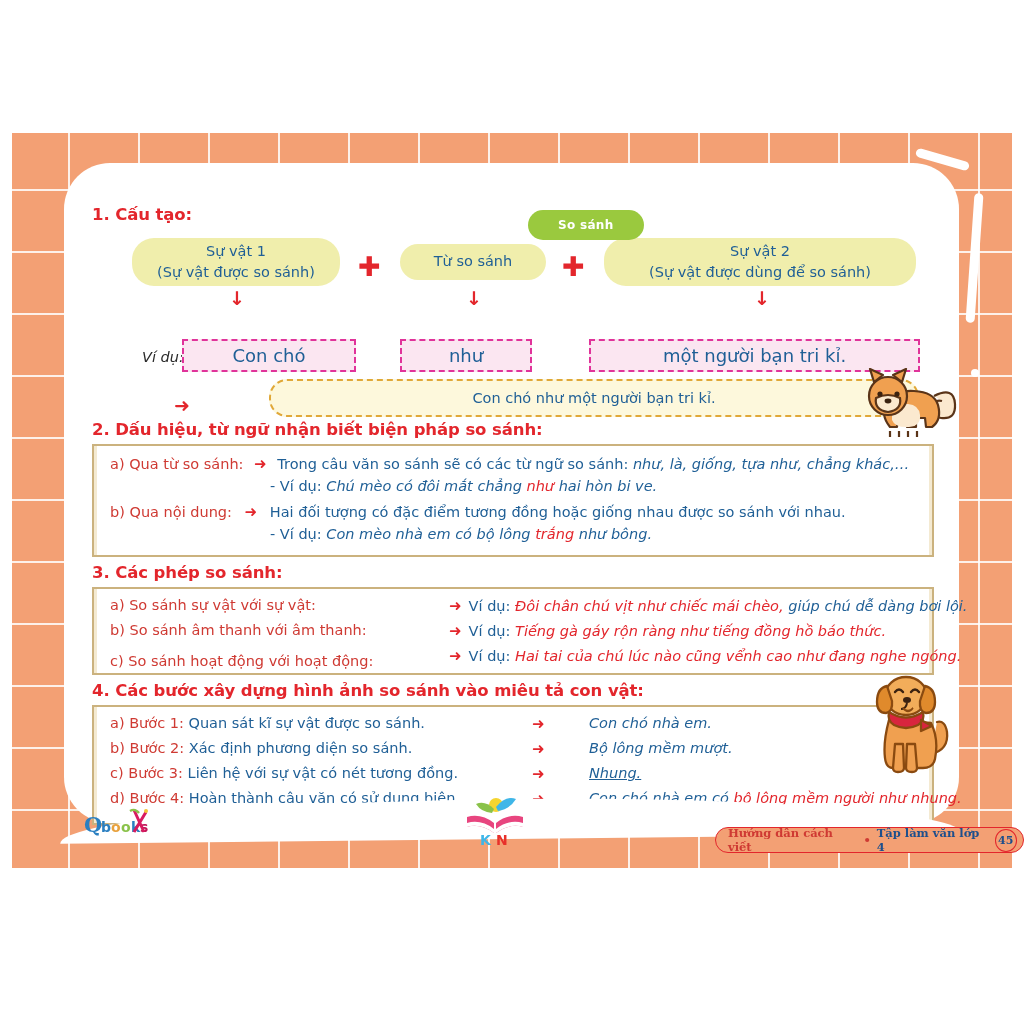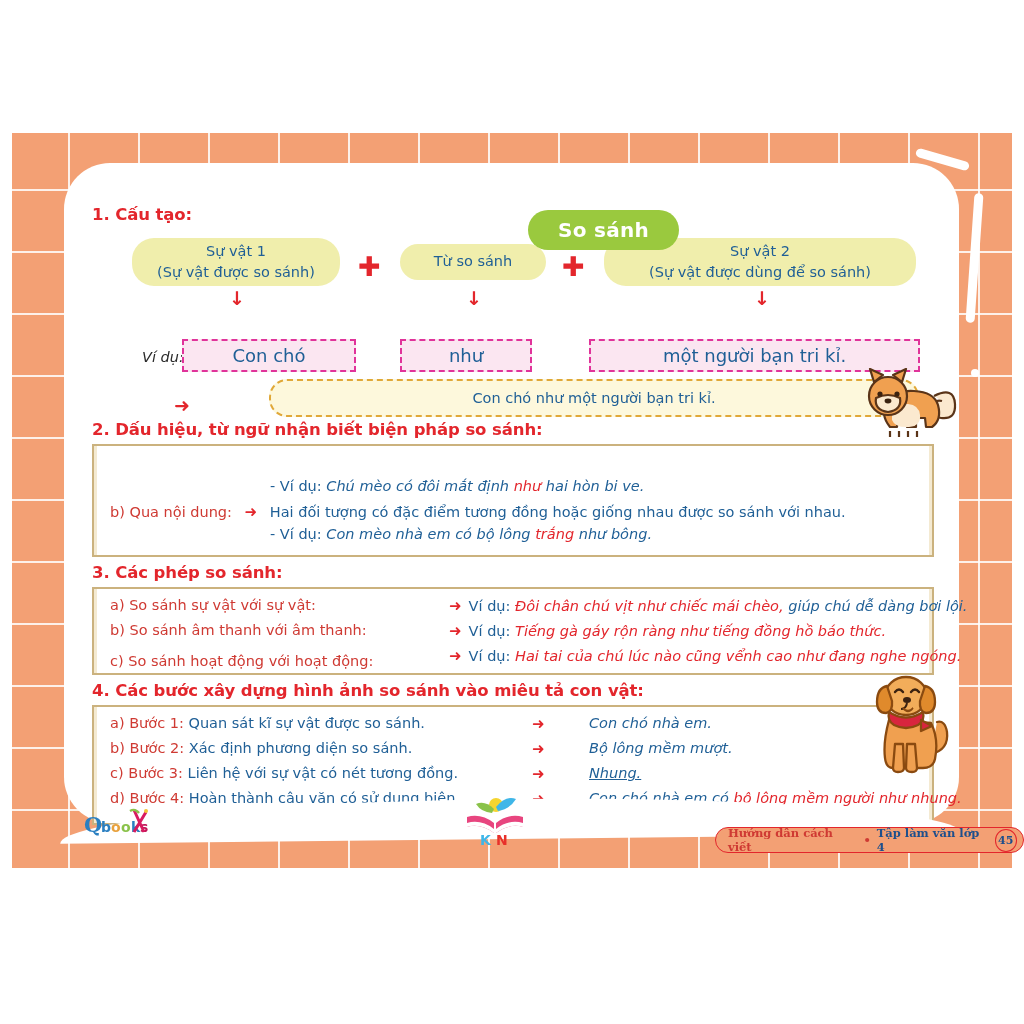--- a/index.html
+++ b/index.html
@@ -41,21 +41,21 @@
     background:#ffffff;
     border-radius:50%/100% 100% 0 0;
     transform:rotate(-0.6deg);
   }
   
   .stroke{position:absolute;background:#ffffff;border-radius:40px;}
   
   #title-pill{
     position:absolute;left:464px;top:47px;
     background:#9ac93e;color:#ffffff;
-    font-weight:bold;font-size:20px;letter-spacing:.3px;
+    font-weight:bold;font-size:12px;letter-spacing:.3px;
     padding:8px 30px;border-radius:20px;
     z-index:6;
   }
   
   .heading{
     position:absolute;color:#e3262c;font-weight:bold;font-size:16.5px;
     letter-spacing:-.1px;white-space:nowrap;
   }
   
   .ypill{
@@ -186,22 +186,27 @@
         </g>
         <circle cx="26" cy="26" r="2.6" fill="#3b2210"></circle>
         <circle cx="43" cy="26" r="2.6" fill="#3b2210"></circle>
         <ellipse cx="34" cy="33" rx="3.4" ry="2.4" fill="#3b2210"></ellipse>
       </svg>
 
       <div class="heading" style="left:28px;top:257px;">2. Dấu hiệu, từ ngữ nhận biết biện pháp so sánh:</div>
 
       <div class="box" style="left:28px;top:281px;width:838px;height:109px;"></div>
 
+      <div class="row" style="left:46px;top:292px;">
+        <span class="lbl-red">a) Qua từ so sánh:</span>
+        <span class="ar" style="margin:0 6px;">➜</span>
+        <span>Trong câu văn so sánh sẽ có các từ ngữ so sánh: </span><span class="it">như, là, giống, tựa như, chẳng khác,…</span>
+      </div>
       <div class="row" style="left:206px;top:315px;">
-        <span>- Ví dụ: </span><span class="it">Chú mèo có đôi mắt định </span><span class="rd">như</span><span class="it"> hai hòn bi ve.</span>
+        <span>- Ví dụ: </span><span class="it">Chú mèo có đôi mắt chẳng </span><span class="rd">như</span><span class="it"> hai hòn bi ve.</span>
       </div>
 
       <div class="row" style="left:46px;top:340px;">
         <span class="lbl-red">b) Qua nội dung:</span>
         <span class="ar" style="margin:0 8px;">➜</span>
         <span>Hai đối tượng có đặc điểm tương đồng hoặc giống nhau được so sánh với nhau.</span>
       </div>
       <div class="row" style="left:206px;top:363px;">
         <span>- Ví dụ: </span><span class="it">Con mèo nhà em có bộ lông </span><span class="rd">trắng</span><span class="it"> như bông.</span>
       </div>

